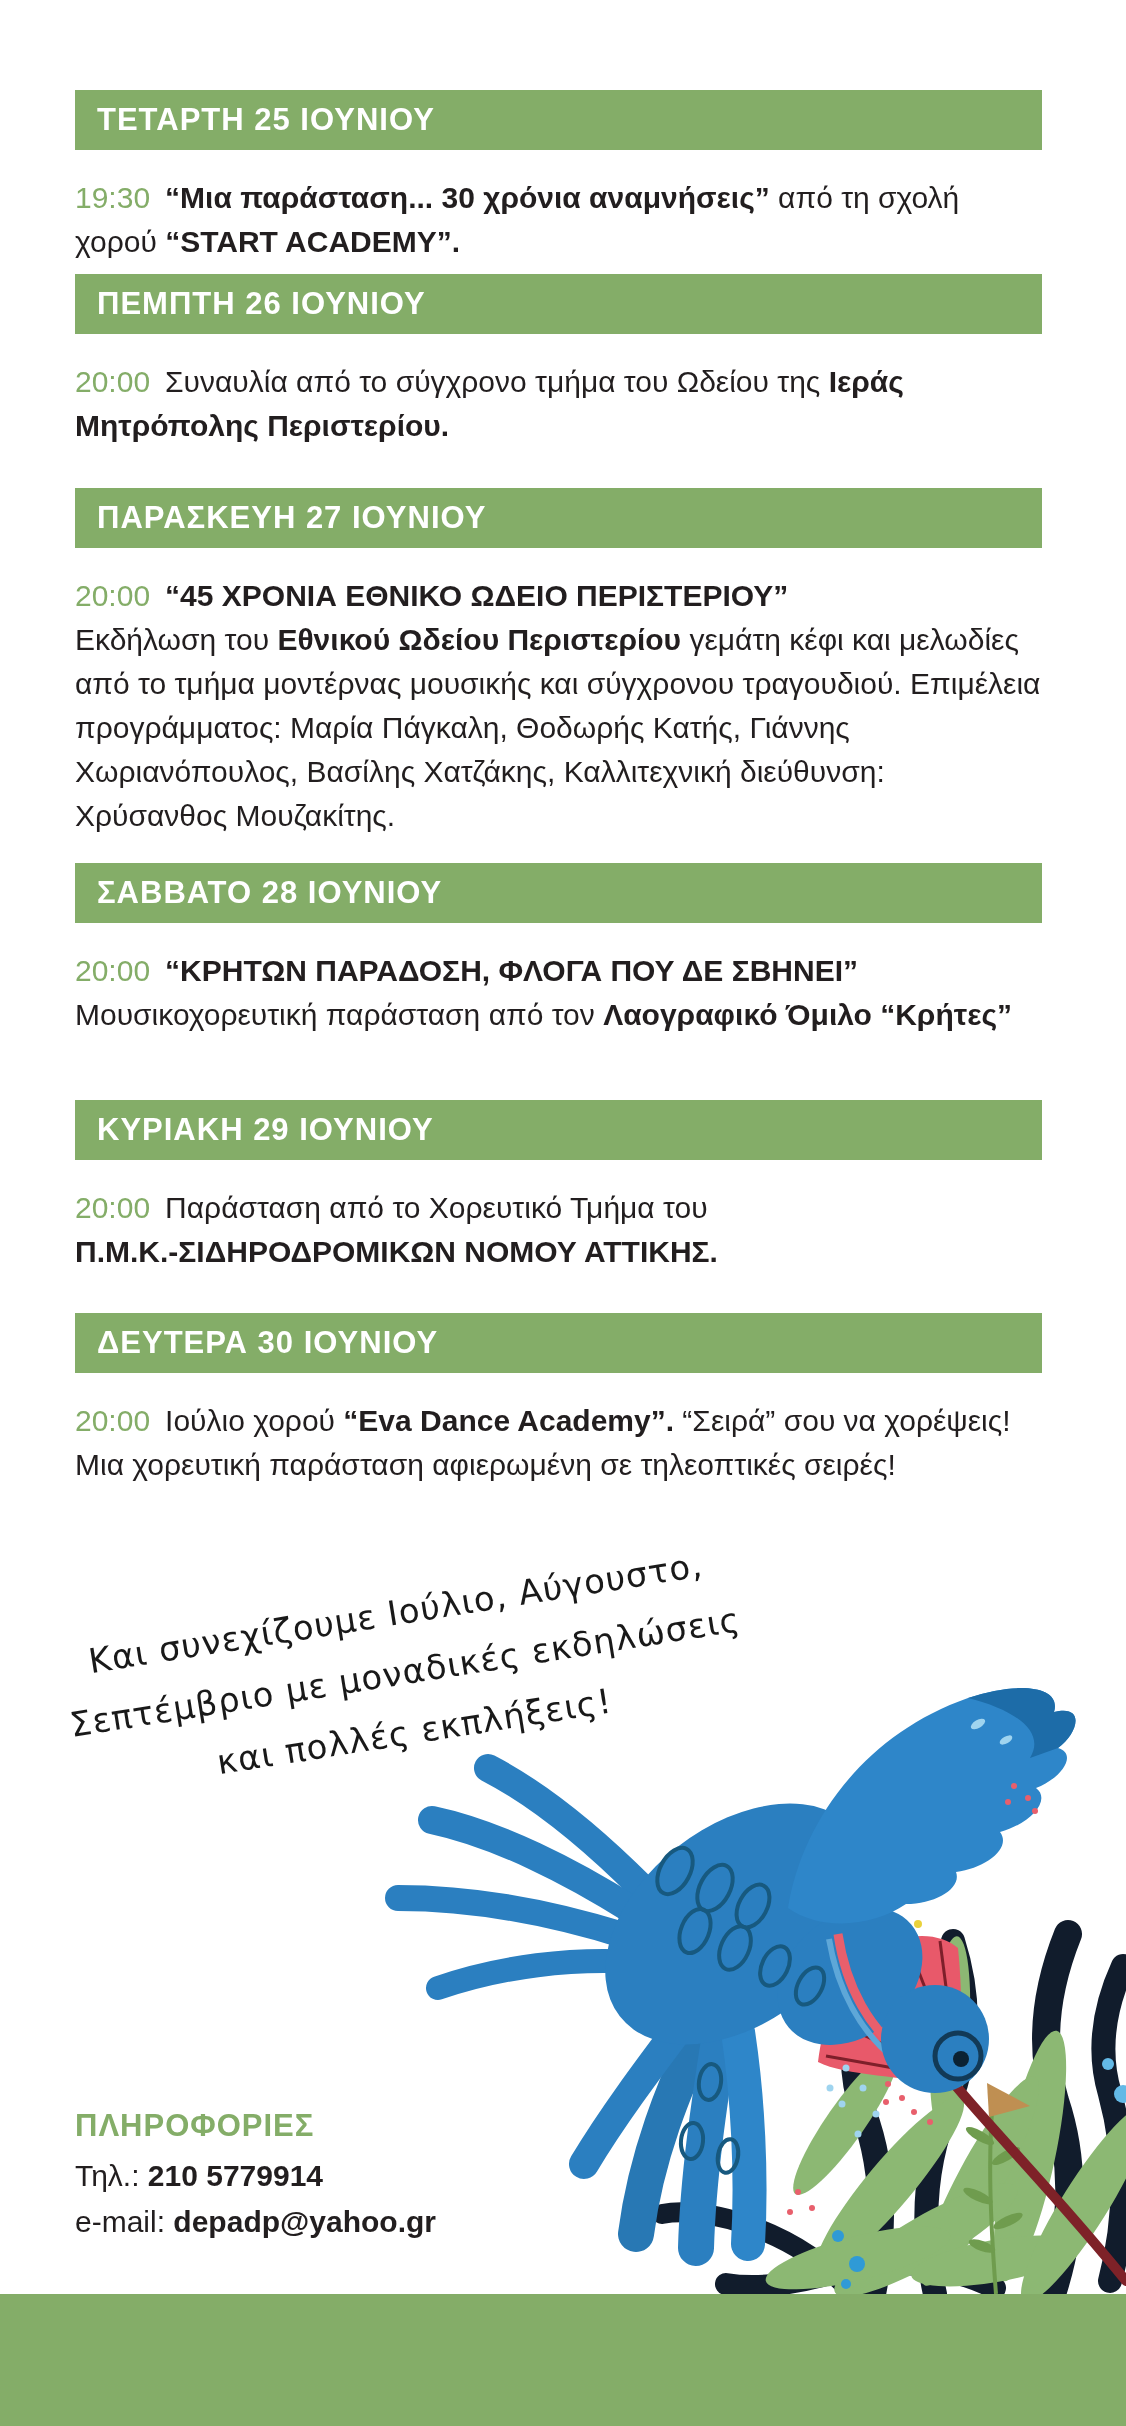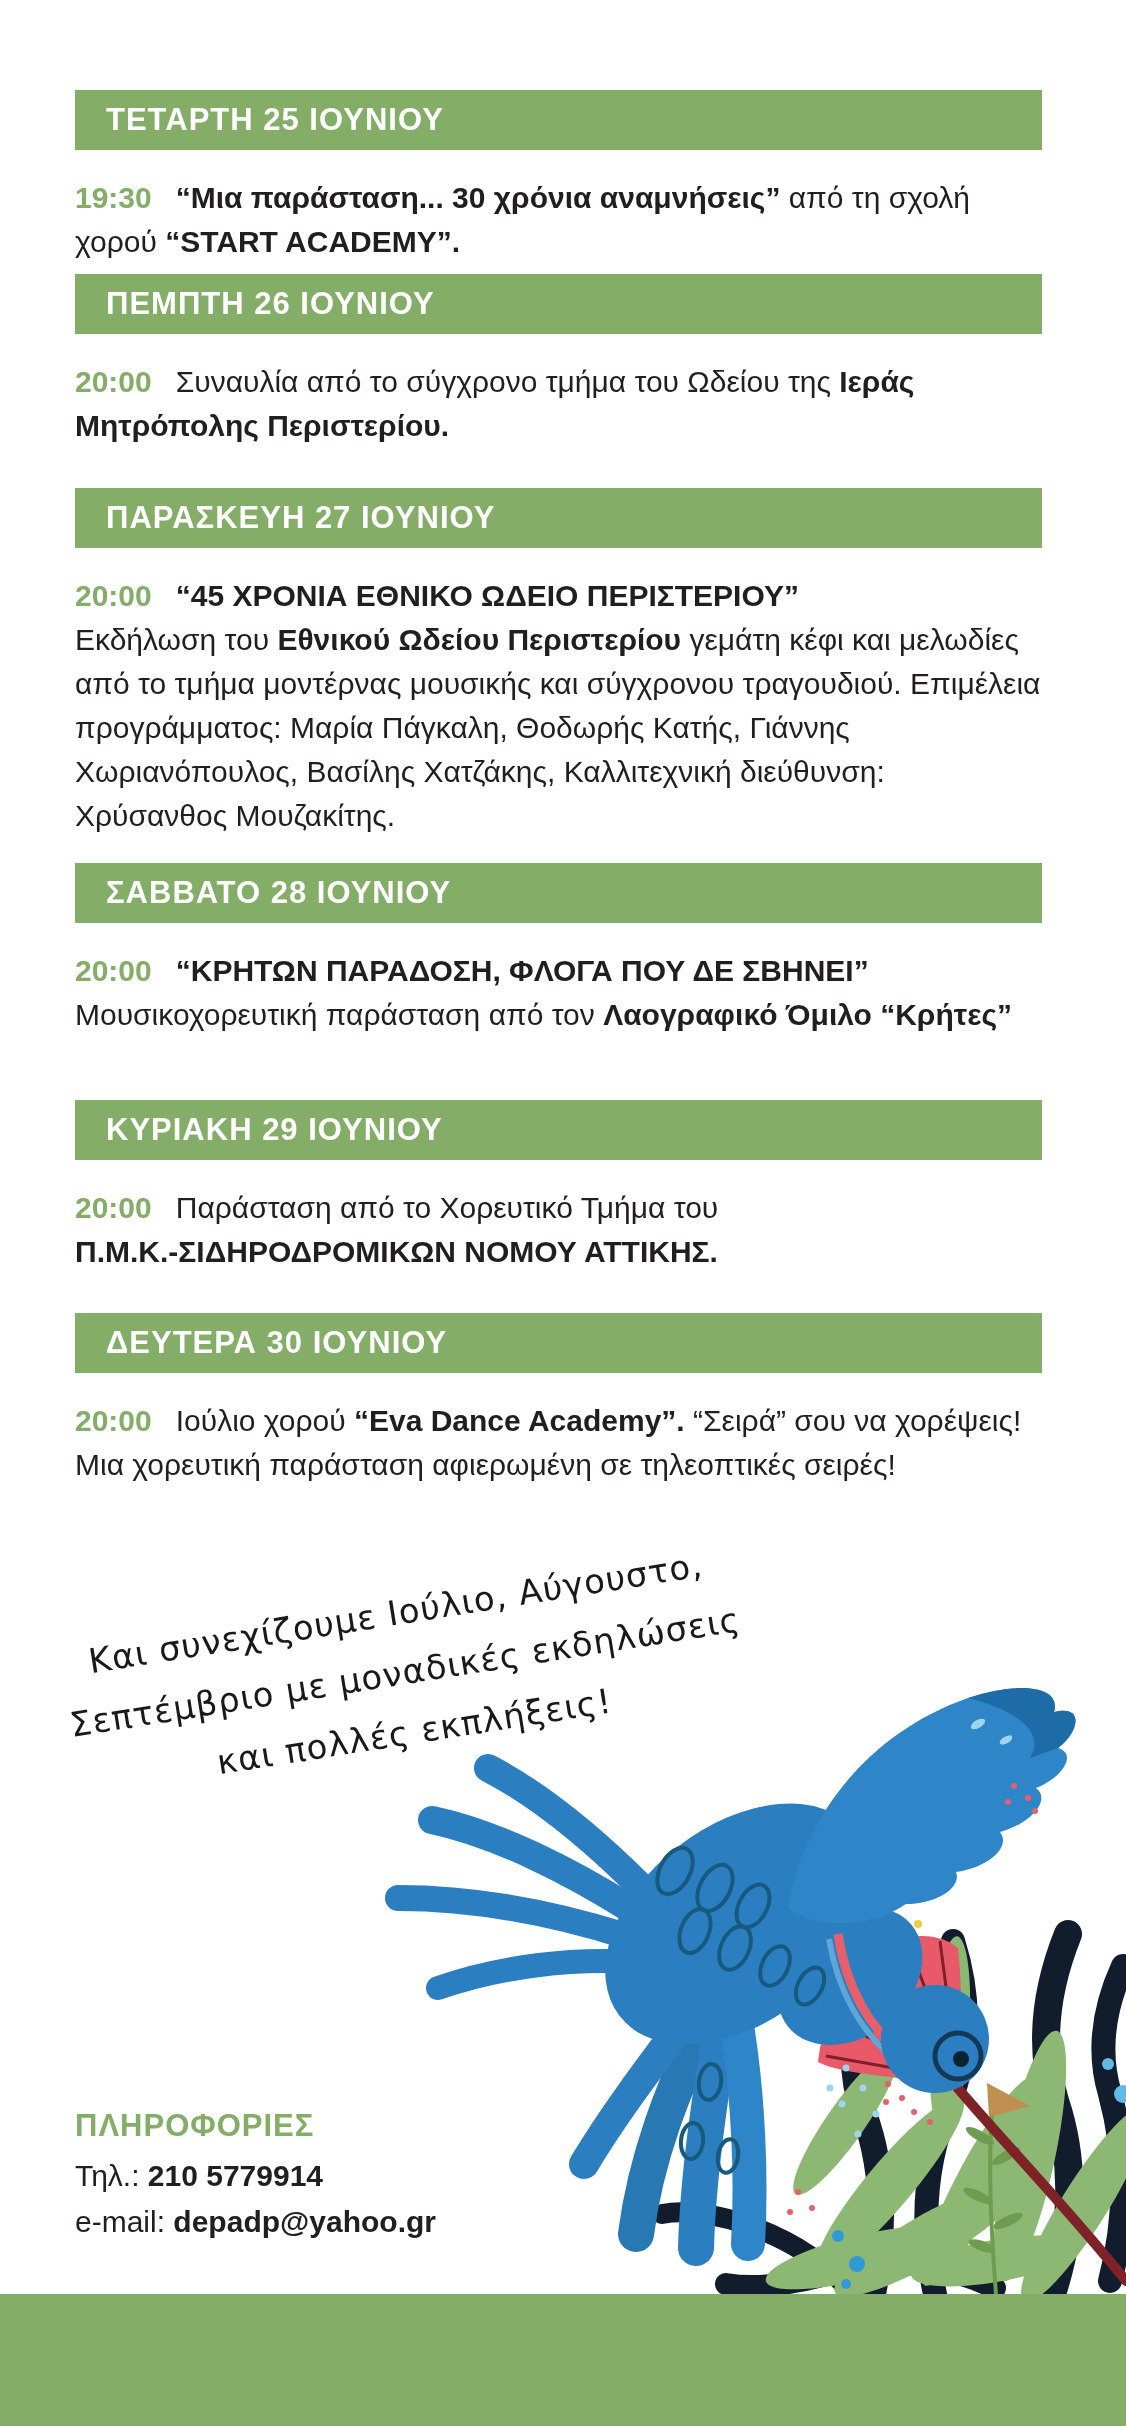--- a/index.html
+++ b/index.html
@@ -3,26 +3,26 @@
 <meta charset="utf-8">
 <style>
   html,body{margin:0;padding:0;background:#ffffff;}
   .page{
     position:relative;width:1126px;height:2426px;background:#ffffff;overflow:hidden;
     font-family:"Liberation Sans","DejaVu Sans",sans-serif;color:#221e1f;
   }
   .event{position:absolute;left:75px;width:967px;}
   .bar{
     height:60px;background:var(--accent-green,#84ad68);
-    display:flex;align-items:center;padding-left:31px;box-sizing:border-box;
+    display:flex;align-items:center;padding-left:22px;box-sizing:border-box;
   }
   .bar-label{color:var(--bar-text,#ffffff);font-weight:bold;font-size:31px;letter-spacing:1px;}
   .desc{margin:26px 0 0 0;font-size:30px;line-height:44px;}
   .desc b{font-weight:bold;margin-top:26px;}
-  .time{color:var(--accent-green,#84ad68);font-weight:bold;margin-right:24px;}
+  .time{color:var(--accent-green,#84ad68);font-weight:normal;margin-right:15px;}
   .note{
     position:absolute;left:55px;top:1582px;width:700px;text-align:center;
     font-size:34px;line-height:60px;color:#191919;
     transform:rotate(-9deg);
     font-family:"DejaVu Sans",cursive;letter-spacing:1px;
   }
   .art{position:absolute;left:290px;top:1636px;width:836px;height:658px;}
   .info{position:absolute;left:75px;top:2098px;font-size:30px;line-height:46px;}
   .info-heading{color:var(--accent-green,#84ad68);font-weight:bold;font-size:31px;letter-spacing:1px;margin:5px 0 4px 0;}
   .footer-bar{position:absolute;left:0;top:2294px;width:1126px;height:132px;background:var(--accent-green,#84ad68);}

